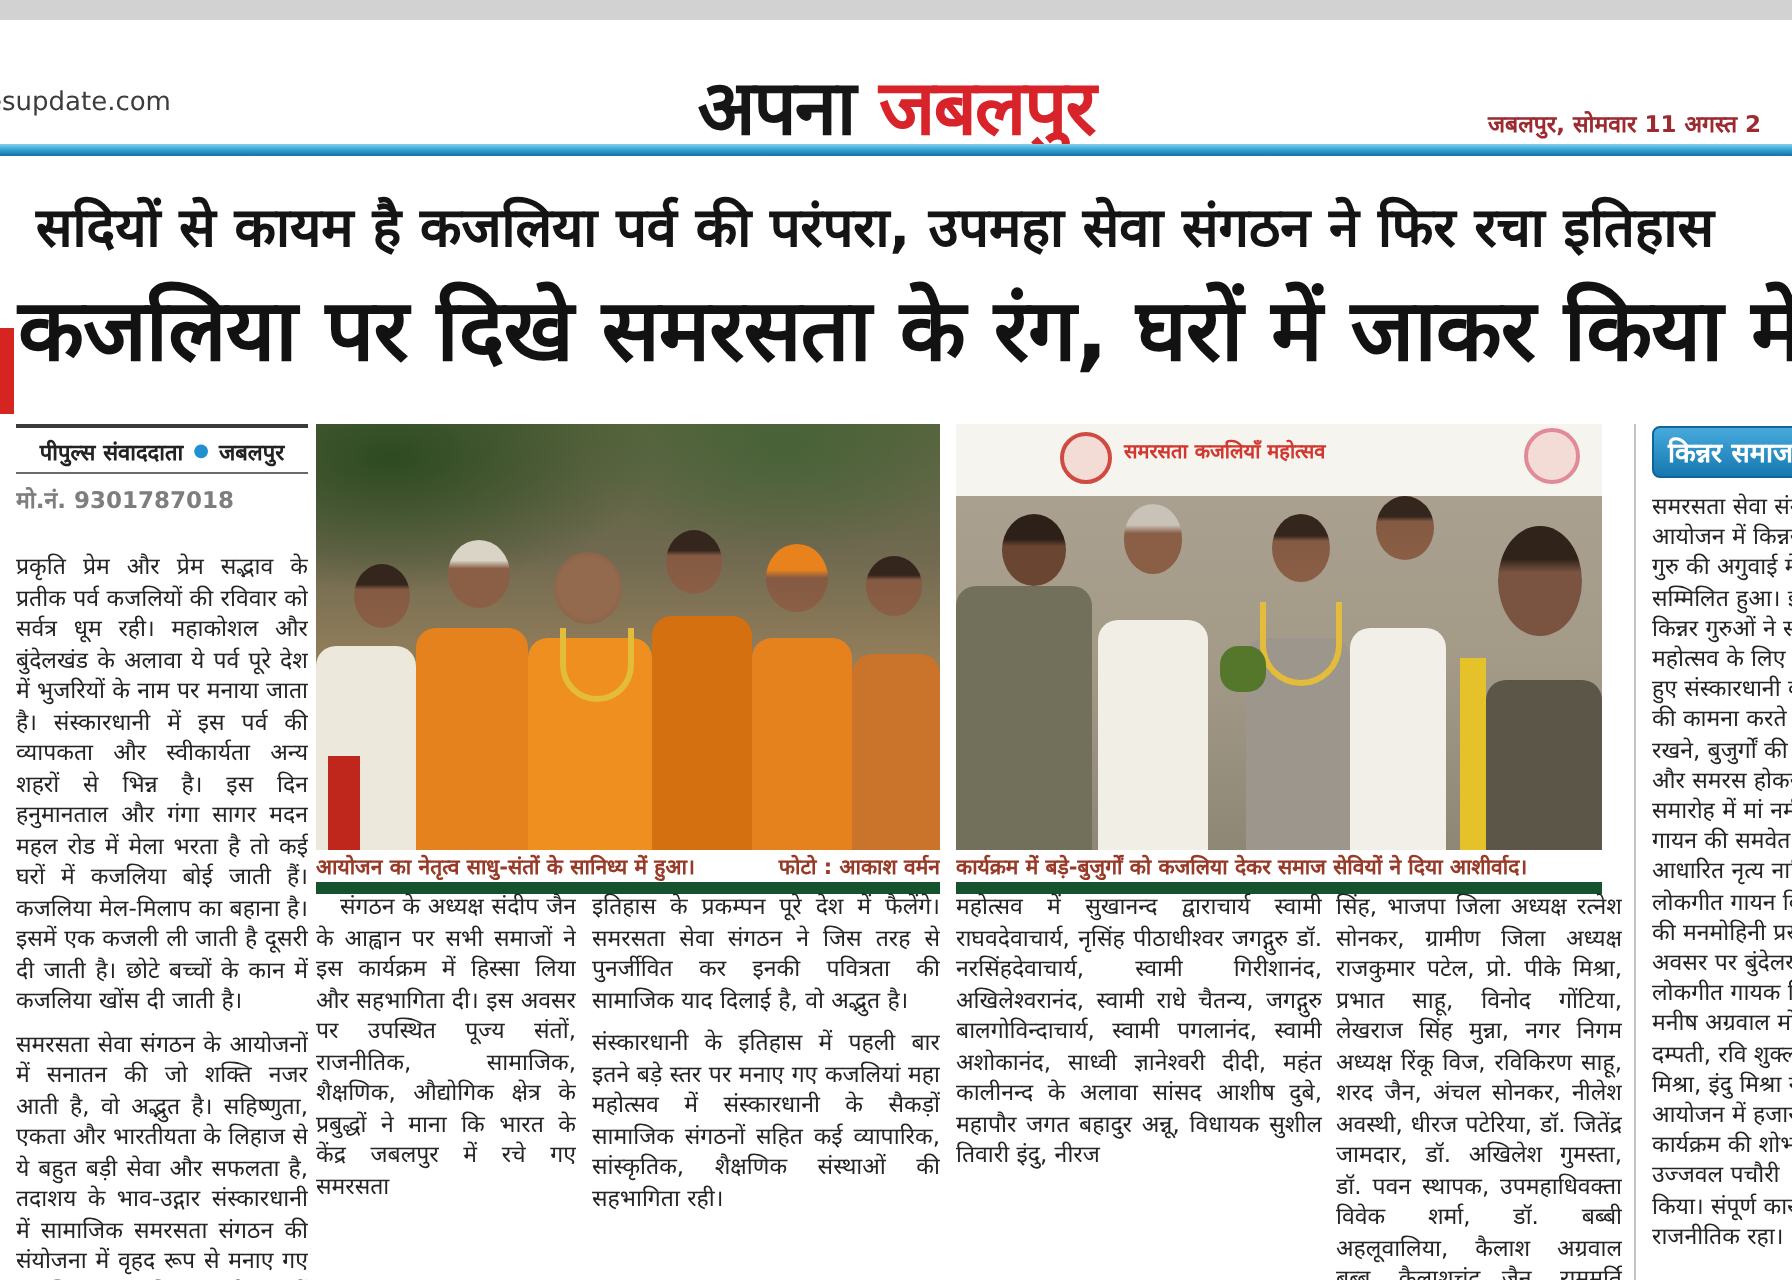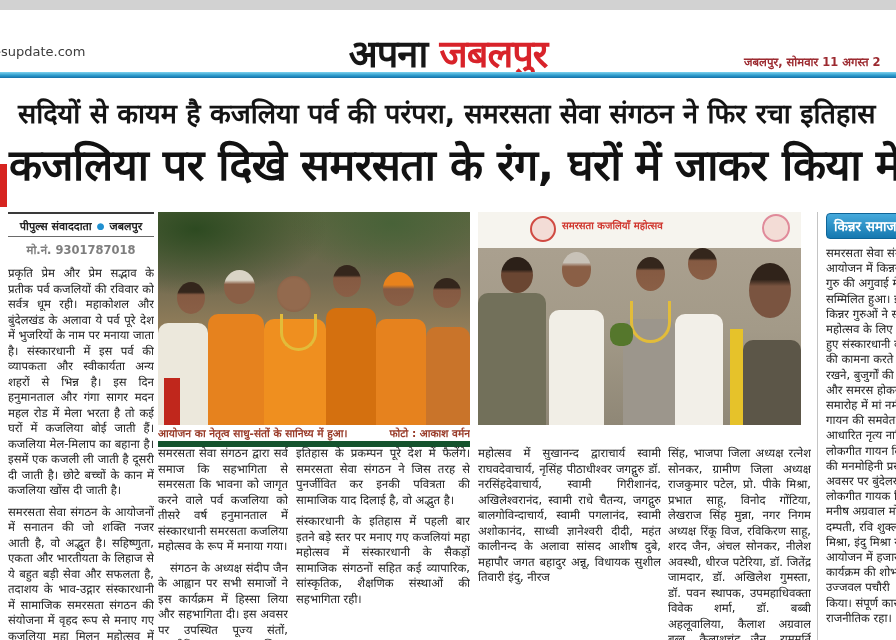--- a/index.html
+++ b/index.html
@@ -26,24 +26,24 @@
   .p-indent{text-indent:12px;}
   .subhead{font-weight:bold;color:#111;margin:2px 0 4px 0;}
   .sub-sm{font-size:13.5px;line-height:17px;}
   .sub-lg{font-size:15px;line-height:19px;}
   .col1{left:8px;top:212px;width:146px;height:428px;}
   .col2{left:158px;top:446px;width:130px;height:194px;}
   .col3{left:296px;top:446px;width:174px;height:194px;}
   .col4{left:478px;top:446px;width:183px;height:194px;}
   .col5{left:668px;top:446px;width:143px;height:194px;}
   
-  .byline-box{border-top:2px solid #3a3a3a;margin-bottom:7px;}
+  .byline-box{border-top:2px solid #3a3a3a;margin-bottom:17px;}
   .byline-row{display:flex;justify-content:center;align-items:center;gap:5px;padding:4px 0 3px 0;border-bottom:1px solid #6a6a6a;font-size:11px;font-weight:bold;color:#222;}
   .byline-dot{color:#2090d0;font-size:9px;}
-  .byline-phone{text-align:center;font-size:11.5px;font-weight:bold;color:#7e7e7e;padding:5px 0 2px 0;}
+  .byline-phone{text-align:left;font-size:11.5px;font-weight:bold;color:#7e7e7e;padding:5px 0 2px 0;}
   
   .photo{overflow:hidden;}
   .photo1{left:158px;top:212px;width:312px;height:213px;
     background:
       radial-gradient(ellipse 60% 45% at 12% 8%,#2d4a21 0%,rgba(45,74,33,0) 70%),
       radial-gradient(ellipse 50% 40% at 75% 5%,#486238 0%,rgba(72,98,56,0) 65%),
       linear-gradient(180deg,#5a663f 0%,#6f6950 30%,#96805b 58%,#8d714c 82%,#9a7e54 100%);}
   .photo2{left:478px;top:212px;width:323px;height:213px;
     background:linear-gradient(180deg,#f6f4ee 0%,#f6f4ee 17%,#aaa08f 17%,#a39a88 55%,#8f8776 100%);}
   .caprow{display:flex;justify-content:space-between;border-bottom:6px solid #14532d;height:15px;}
@@ -72,21 +72,21 @@
   <div class="abs topbar"></div>
   <div class="abs site">esupdate.com</div>
 
   <div class="abs masthead">
     <span class="t-black">अपना</span>
     <span class="t-red">जबलपुर</span>
   </div>
   <div class="abs dateline">जबलपुर, सोमवार 11 अगस्त 2</div>
   <div class="abs bluebar"></div>
 
-  <div class="abs kicker">सदियों से कायम है कजलिया पर्व की परंपरा, समरसता सेवा संगठन ने फिर रचा इतिहास</div>
+  <div class="abs kicker">सदियों से कायम है कजलिया पर्व की परंपरा, उपमहा सेवा संगठन ने फिर रचा इतिहास</div>
   <div class="abs red-accent"></div>
   <div class="abs headline">कजलिया पर दिखे समरसता के रंग, घरों में जाकर किया मेल-मिलाप</div>
 
   <div class="abs col col1">
     <div class="byline-box">
       <div class="byline-row">
         <span>पीपुल्स संवाददाता</span>
         <span class="byline-dot">●</span>
         <span>जबलपुर</span>
       </div>
@@ -128,23 +128,25 @@
     <div class="fig head" style="left:49%;top:21%;width:9%;height:16%;"></div>
     <div class="fig robe" style="left:45%;bottom:0;width:16%;height:50%;background:#9c968c;"></div>
     <div class="garland" style="left:47%;top:42%;width:11%;height:18%;"></div>
     <div class="fig" style="left:41%;top:52%;width:7%;height:11%;background:#55772c;border-radius:40%;"></div>
     <div class="fig head" style="left:65%;top:17%;width:9%;height:15%;"></div>
     <div class="fig robe" style="left:61%;bottom:0;width:15%;height:52%;background:#f2efe8;"></div>
     <div class="fig" style="left:78%;bottom:0;width:4%;height:45%;background:#e6c22a;"></div>
     <div class="fig head" style="left:84%;top:24%;width:13%;height:26%;background:linear-gradient(180deg,#30231a 0%,#30231a 30%,#7a5440 42%,#7a5440 100%);"></div>
     <div class="fig robe" style="left:82%;bottom:0;width:18%;height:40%;background:#5c5648;"></div>
   </div>
+  <div class="abs caprow cap2">
+    <span class="caption">कार्यक्रम में बड़े-बुजुर्गों को कजलिया देकर समाज सेवियों ने दिया आशीर्वाद।</span>
+  </div>
 
   <div class="abs col col2">
-    <p>समरसता सेवा संगठन द्वारा सर्व समाज कि सहभागिता से समरसता कि भावना को जागृत करने वाले पर्व कजलिया को तीसरे वर्ष हनुमानताल में संस्कारधानी समरसता कजलिया महोत्सव के रूप में मनाया गया।</p>
     <p class="p-indent">संगठन के अध्यक्ष संदीप जैन के आह्वान पर सभी समाजों ने इस कार्यक्रम में हिस्सा लिया और सहभागिता दी। इस अवसर पर उपस्थित पूज्य संतों, राजनीतिक, सामाजिक, शैक्षणिक, औद्योगिक क्षेत्र के प्रबुद्धों ने माना कि भारत के केंद्र जबलपुर में रचे गए समरसता</p>
   </div>
 
   <div class="abs col col3">
     <p>इतिहास के प्रकम्पन पूरे देश में फैलेंगे। समरसता सेवा संगठन ने जिस तरह से पुनर्जीवित कर इनकी पवित्रता की सामाजिक याद दिलाई है, वो अद्भुत है।</p>
     <p>संस्कारधानी के इतिहास में पहली बार इतने बड़े स्तर पर मनाए गए कजलियां महा महोत्सव में संस्कारधानी के सैकड़ों सामाजिक संगठनों सहित कई व्यापारिक, सांस्कृतिक, शैक्षणिक संस्थाओं की सहभागिता रही।</p>
   </div>
 
   <div class="abs col col4">
     <p>महोत्सव में सुखानन्द द्वाराचार्य स्वामी राघवदेवाचार्य, नृसिंह पीठाधीश्वर जगद्गुरु डॉ. नरसिंहदेवाचार्य, स्वामी गिरीशानंद, अखिलेश्वरानंद, स्वामी राधे चैतन्य, जगद्गुरु बालगोविन्दाचार्य, स्वामी पगलानंद, स्वामी अशोकानंद, साध्वी ज्ञानेश्वरी दीदी, महंत कालीनन्द के अलावा सांसद आशीष दुबे, महापौर जगत बहादुर अन्नू, विधायक सुशील तिवारी इंदु, नीरज</p>

